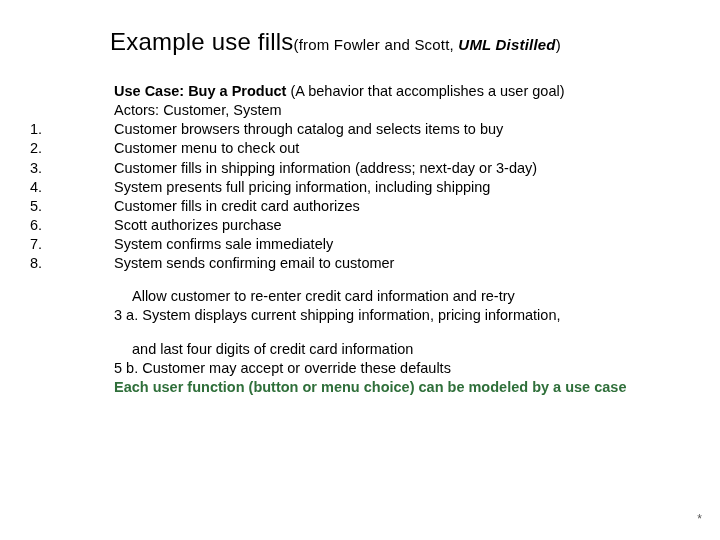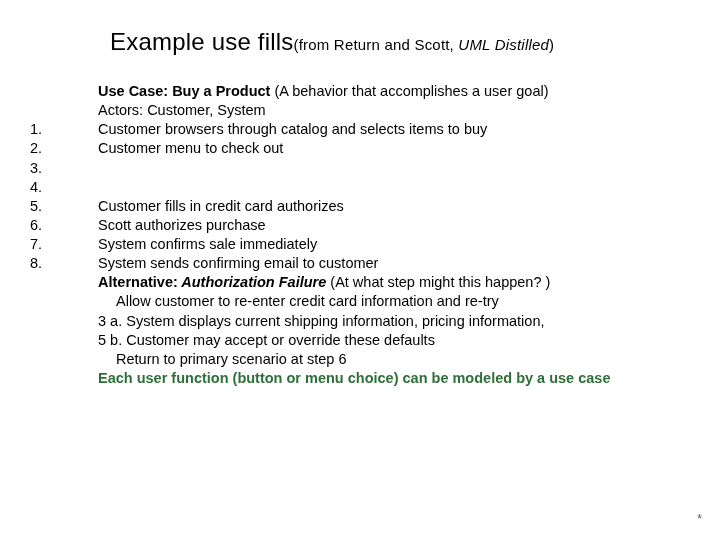--- a/index.html
+++ b/index.html
@@ -24,60 +24,62 @@
     left: 110px;
     font-size: 24px;
     font-weight: 400;
     letter-spacing: 0.2px;
   }
   .title .sub {
     font-size: 15px;
   }
   .title .book {
     font-style: italic;
+    font-weight: bold;
   }
   .body {
     position: absolute;
     top: 82px;
     left: 30px;
     width: 670px;
     font-size: 14.5px;
     line-height: 1.32;
   }
   .row {
     display: flex;
+    gap: 16px;
   }
   .num-col {
     width: 68px;
     flex: 0 0 68px;
     text-align: left;
   }
   .txt-col {
     flex: 1;
   }
   .b { font-weight: bold; }
   .bi { font-weight: bold; font-style: italic; }
   .nb { font-weight: normal; }
-  .indent1 { padding-left: 18px; }
+  .indent1 { padding-left: 18px; margin-top: 14px; }
   .green { color: #2f6f3a; font-weight: bold; }
   .footer-star {
     position: absolute;
     right: 18px;
     bottom: 14px;
     font-size: 12px;
     color: #555;
   }
 </style>
 </head>
 <body>
 
 <div class="slide">
 
   <div class="title">
-    <span>Example use fills</span><span class="sub"><span>(from Return and Scott, </span><span class="book">UML Distilled</span><span>)</span></span>
+    <span>Example use fills</span><span class="sub"><span>(from Fowler and Scott, </span><span class="book">UML Distilled</span><span>)</span></span>
   </div>
 
   <div class="body">
 
     <div class="row">
       <div class="num-col"></div>
       <div class="txt-col">
         <span class="b">Use Case: Buy a Product</span><span class="nb"> (A behavior that accomplishes a user goal)</span>
       </div>
     </div>
@@ -90,66 +92,65 @@
     <div class="row">
       <div class="num-col">1.</div>
       <div class="txt-col">Customer browsers through catalog and selects items to buy</div>
     </div>
     <div class="row">
       <div class="num-col">2.</div>
       <div class="txt-col">Customer menu to check out</div>
     </div>
     <div class="row">
       <div class="num-col">3.</div>
+      <div class="txt-col">Customer fills in shipping information (address; next-day or 3-day)</div>
     </div>
     <div class="row">
       <div class="num-col">4.</div>
+      <div class="txt-col">System presents full pricing information, including shipping</div>
     </div>
     <div class="row">
       <div class="num-col">5.</div>
       <div class="txt-col">Customer fills in credit card authorizes</div>
     </div>
     <div class="row">
       <div class="num-col">6.</div>
       <div class="txt-col">Scott authorizes purchase</div>
     </div>
     <div class="row">
       <div class="num-col">7.</div>
       <div class="txt-col">System confirms sale immediately</div>
     </div>
     <div class="row">
       <div class="num-col">8.</div>
       <div class="txt-col">System sends confirming email to customer</div>
     </div>
 
     <div class="row">
       <div class="num-col"></div>
-      <div class="txt-col">
-        <span class="b">Alternative:</span><span class="bi"> Authorization Failure </span><span class="nb"> (At what step might this happen? )</span>
-      </div>
     </div>
     <div class="row">
       <div class="num-col"></div>
     </div>
     <div class="row">
       <div class="num-col"></div>
       <div class="txt-col indent1">Allow customer to re-enter credit card information and re-try</div>
     </div>
 
     <div class="row">
       <div class="num-col"></div>
       <div class="txt-col">3 a. System displays current shipping information, pricing information,</div>
     </div>
     <div class="row">
       <div class="num-col"></div>
-      <div class="txt-col">5 b. Customer may accept or override these defaults</div>
+      <div class="txt-col indent1">and last four digits of credit card information</div>
     </div>
     <div class="row">
       <div class="num-col"></div>
-      <div class="txt-col indent1">Return to primary scenario at step 6</div>
+      <div class="txt-col">5 b. Customer may accept or override these defaults</div>
     </div>
 
     <div class="row">
       <div class="num-col"></div>
       <div class="txt-col green">Each user function (button or menu choice) can be modeled by a use case</div>
     </div>
 
   </div>
 
   <div class="footer-star">*</div>

